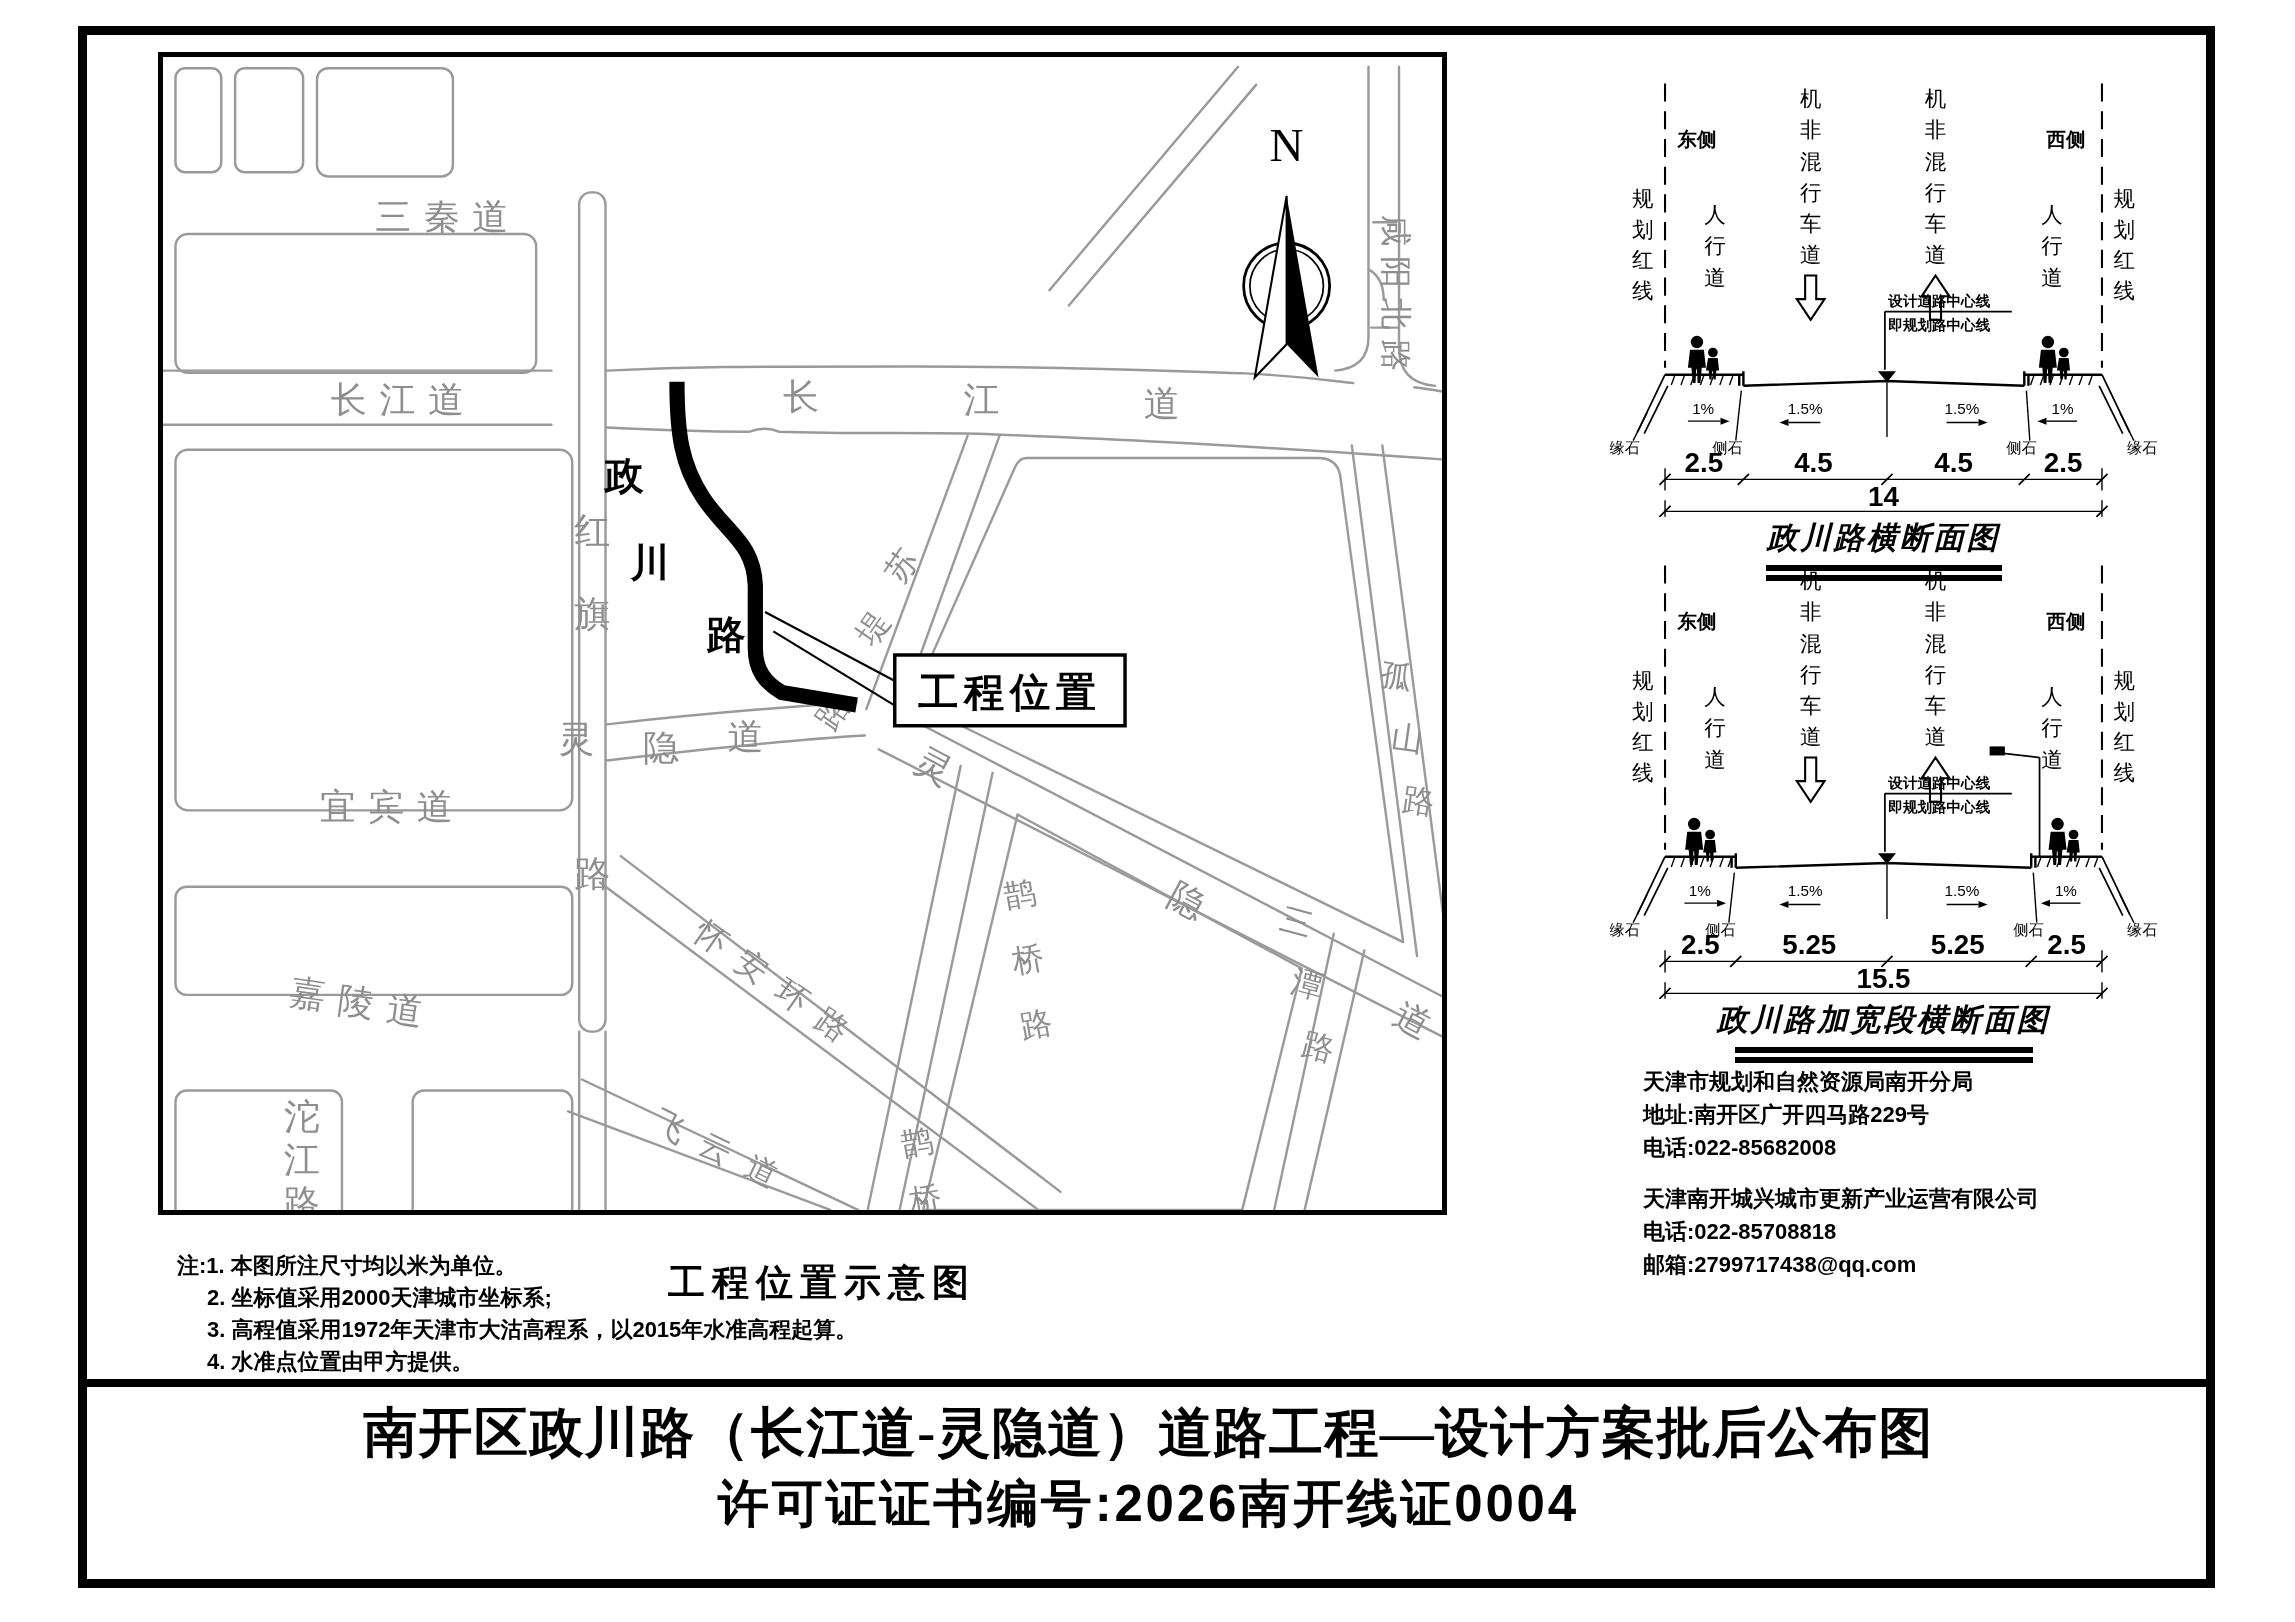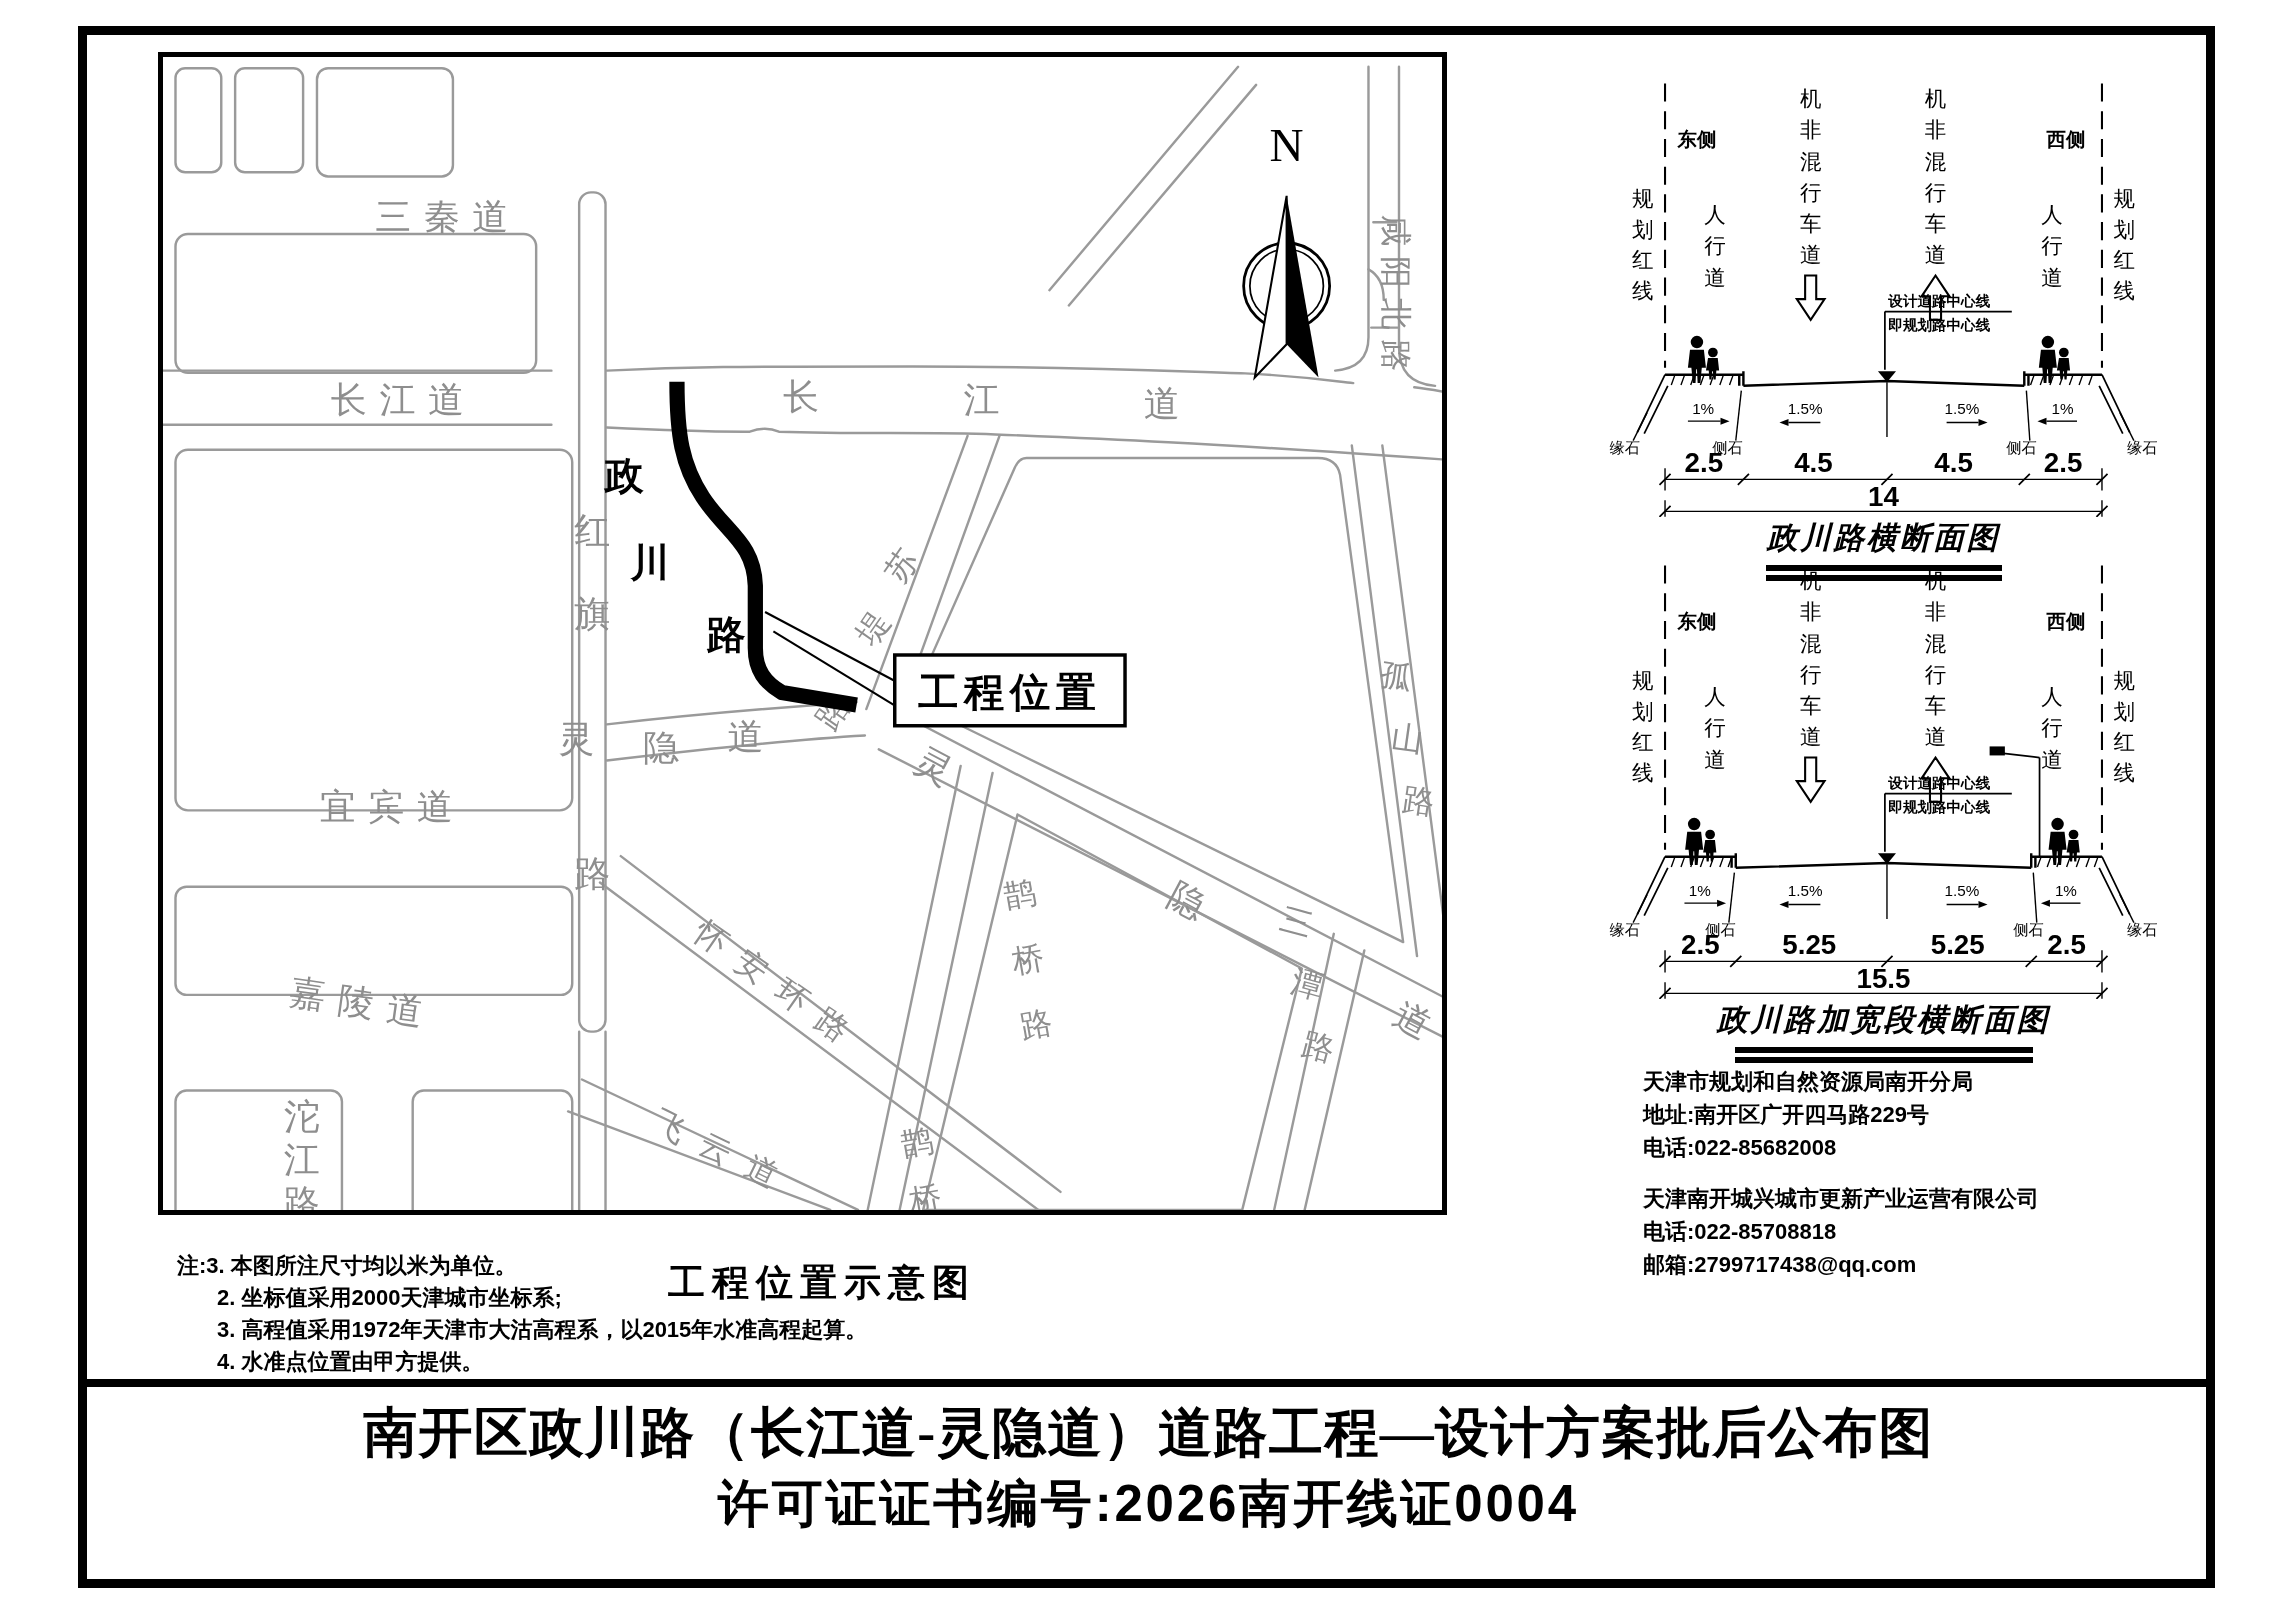--- a/index.html
+++ b/index.html
@@ -18,21 +18,21 @@
   .map-label.big text{font-size:52px;}
   .proj-label text{fill:#000;font-size:56px;font-weight:bold;text-anchor:middle;}
   .proj-road{stroke:#000;stroke-width:22;fill:none;stroke-linecap:butt;stroke-linejoin:miter;}
   .callout-box{fill:#fff;stroke:#000;stroke-width:5;}
   .callout-text{font-size:58px;font-weight:bold;letter-spacing:8px;text-anchor:middle;}
   .thin{stroke:#000;stroke-width:3;fill:none;}
   .compass-n{font-family:"Liberation Serif",serif;font-size:68px;text-anchor:middle;}
   
   #map-caption{left:600px;top:1213px;width:444px;text-align:center;font-size:37px;font-weight:bold;letter-spacing:7px;margin-top:45px;}
   #notes{left:177px;top:1250px;font-size:22px;font-weight:bold;line-height:32px;white-space:nowrap;}
-  #notes .ind{margin-left:40px;}
+  #notes .ind{margin-left:30px;}
   #title-band{left:92px;top:1397px;width:2113px;text-align:center;}
   #title-line1{font-size:54px;font-weight:bold;letter-spacing:1.4px;font-family:Liberation Serif, serif;}
   #title-line2{font-size:51px;font-weight:bold;letter-spacing:2.8px;}
   
   .xsec{position:absolute;left:1561px;width:645px;}
   #xsec1{top:59px;} #xsec2{top:541px;}
   .xsec svg{display:block;}
   .dash{stroke:#000;stroke-width:3;stroke-dasharray:26 14;fill:none;}
   .ln1{stroke:#000;stroke-width:2;fill:none;}
   .ln2{stroke:#000;stroke-width:2.5;fill:none;}
@@ -201,21 +201,21 @@
     <circle cx="1620" cy="330" r="53" fill="none" stroke="#000" stroke-width="2.5"></circle>
     <polygon points="1620,200 1666,462 1620,414" fill="#000"></polygon>
     <polygon points="1620,200 1574,462 1620,414" fill="#fff" stroke="#000" stroke-width="3"></polygon>
   </g>
 </svg>
 </div>
 
 <div class="abs" id="map-caption">工程位置示意图</div>
 
 <div class="abs" id="notes">
-  <div><span>注:</span><span>3. 本图所注尺寸均以米为单位。</span></div>
+  <div><span>注:</span><span>1. 本图所注尺寸均以米为单位。</span></div>
   <div class="ind">2. 坐标值采用2000天津城市坐标系;</div>
   <div class="ind">3. 高程值采用1972年天津市大沽高程系，以2015年水准高程起算。</div>
   <div class="ind">4. 水准点位置由甲方提供。</div>
 </div>
 
 <div class="xsec" id="xsec1">
 <svg viewBox="0 0 930 660" width="645" height="458">
   <line class="dash" x1="150" y1="35" x2="150" y2="445"></line>
   <line class="dash" x1="780" y1="35" x2="780" y2="445"></line>
   <text class="t28b" x="168" y="125">东侧</text>

